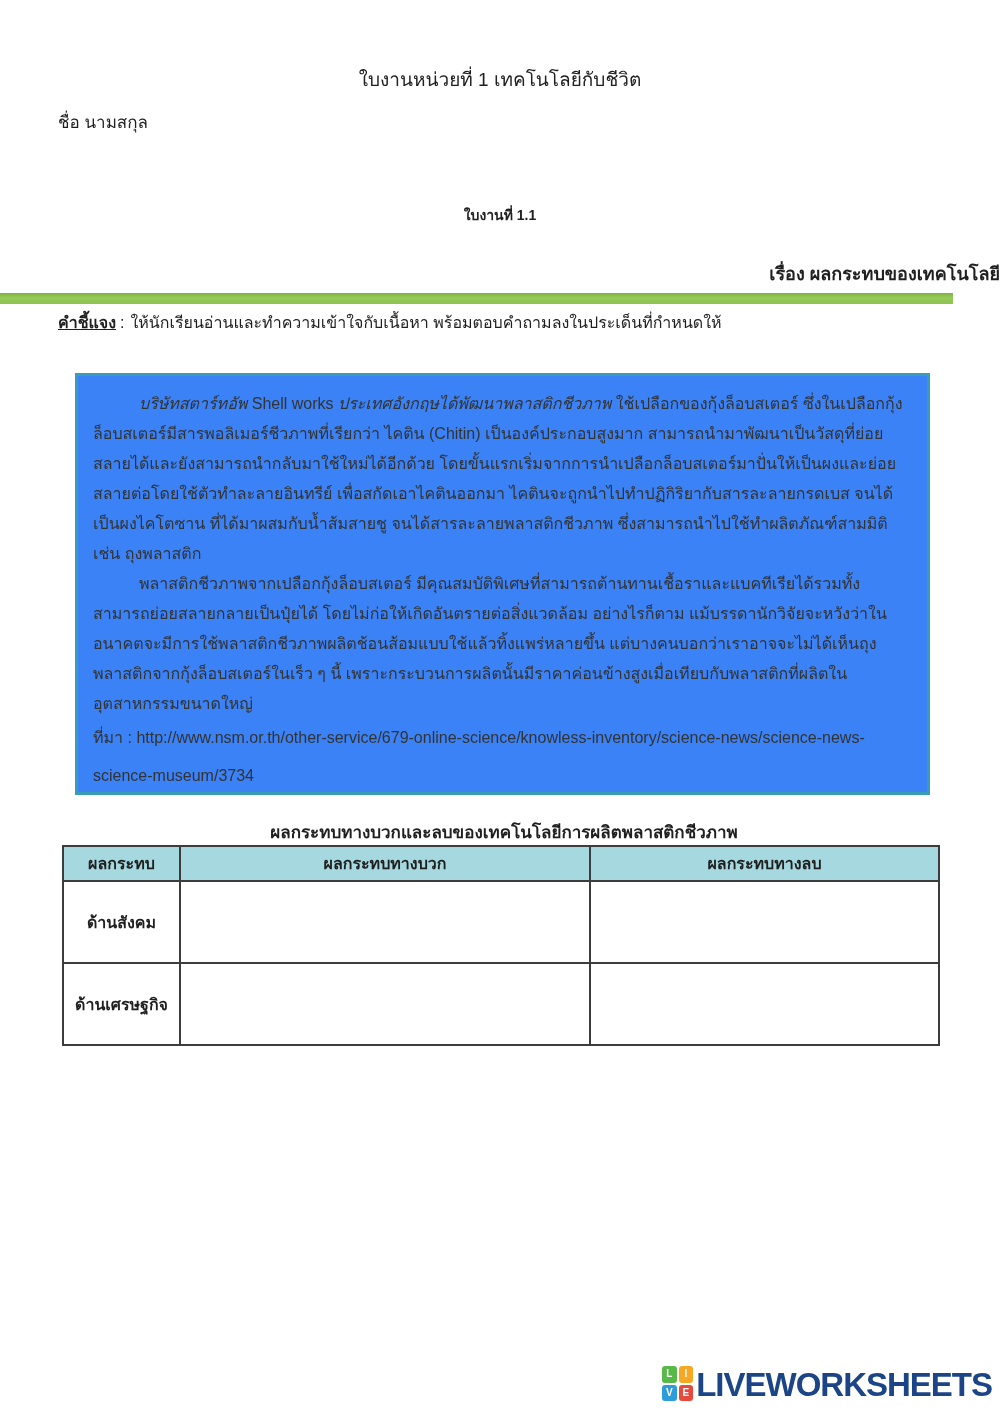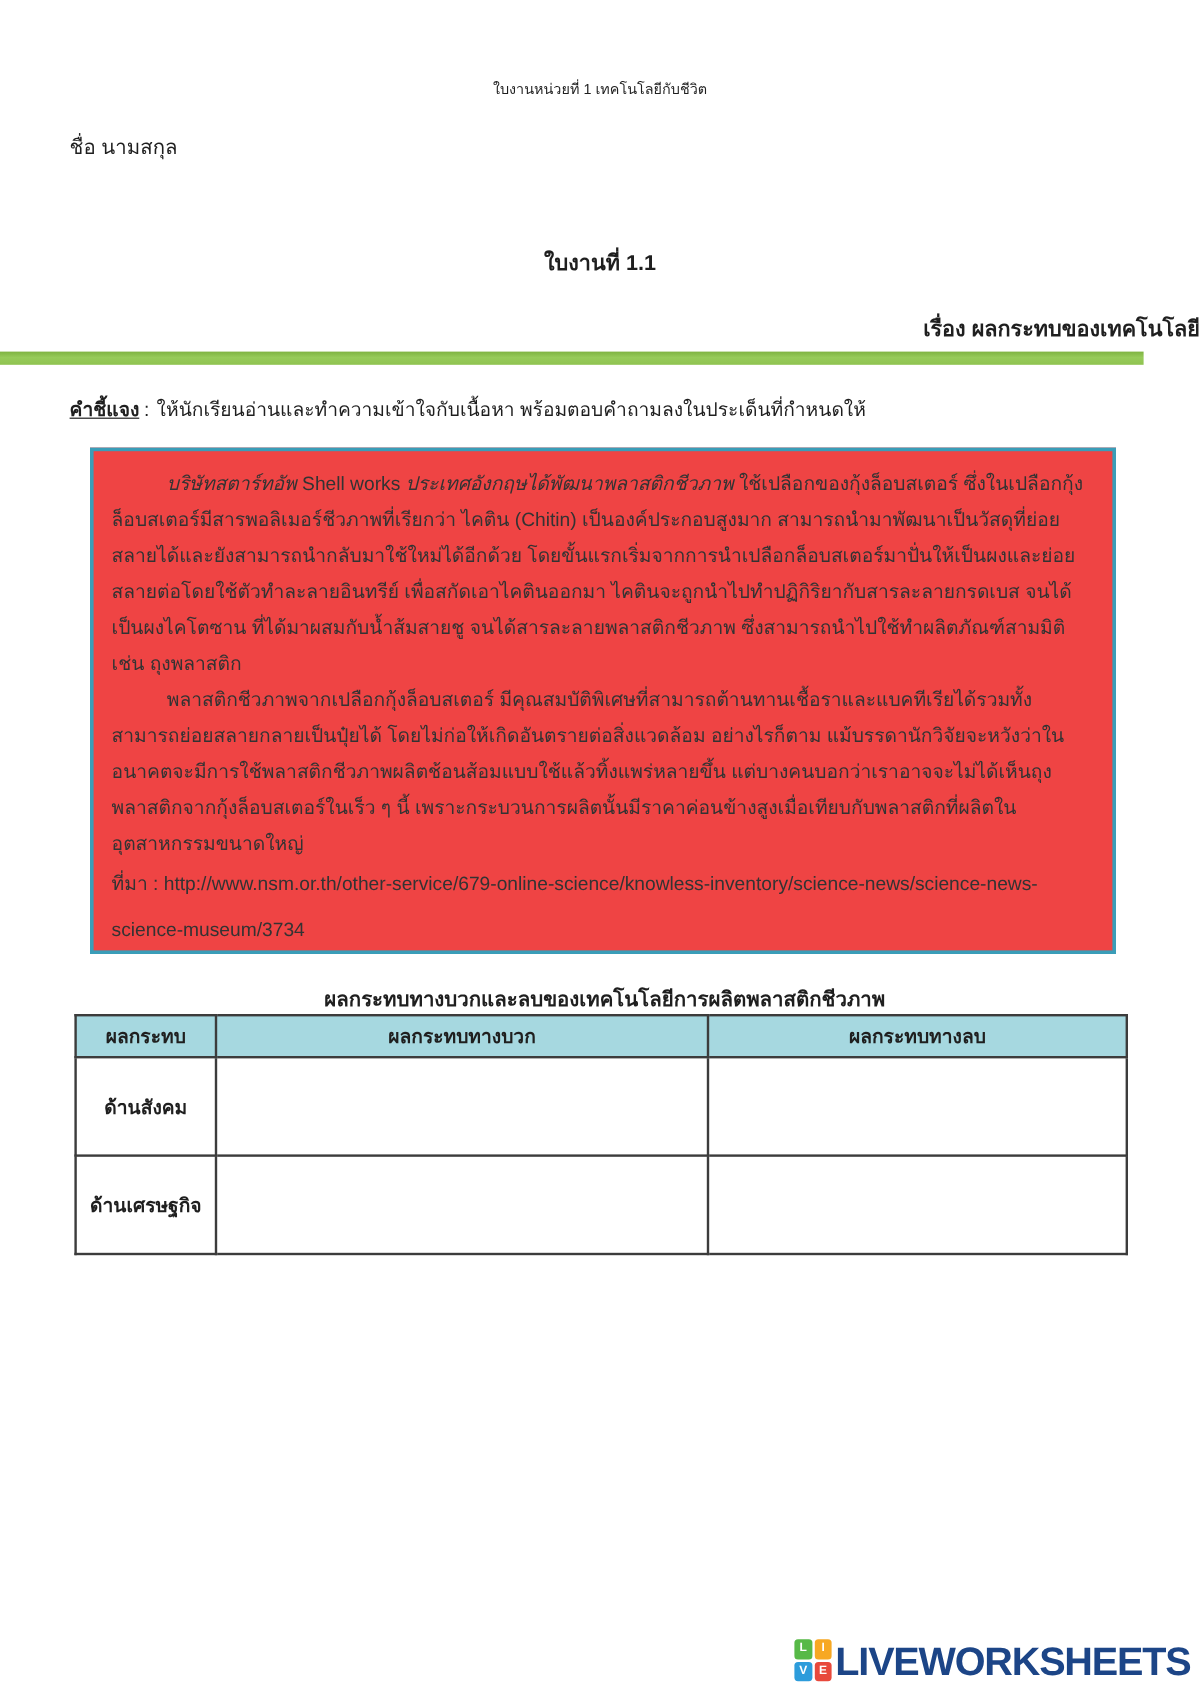--- a/index.html
+++ b/index.html
@@ -4,45 +4,45 @@
 <style>
   * { margin:0; padding:0; box-sizing:border-box; }
   html,body { background:#ffffff; }
   body {
     width:1000px; height:1413px; position:relative;
     font-family:"Liberation Sans", sans-serif;
     color:#1f1f1f;
   }
   .header-title {
     position:absolute; top:64px; left:0; width:1000px;
-    text-align:center; font-size:12px;
+    text-align:center; font-size:19px;
   }
   .name-line {
     position:absolute; top:108px; left:58px; font-size:17px;
   }
   .ws-number {
     position:absolute; top:204px; left:0; width:1000px;
-    text-align:center; font-weight:bold; font-size:18px;
+    text-align:center; font-weight:bold; font-size:14px;
   }
   .ws-topic {
     position:absolute; top:259px; left:0; width:1000px;
     text-align:right; font-weight:bold; font-size:18px;
   }
   .green-bar {
     position:absolute; top:293px; left:0; width:953px; height:11px;
     background:linear-gradient(#7fb342 0%, #97cb5a 45%, #8fc350 100%);
   }
   .instructions {
-    position:absolute; top:329px; left:58px; width:900px; font-size:16px;
+    position:absolute; top:310px; left:58px; width:900px; font-size:16px;
   }
   .instructions .label { font-weight:bold; text-decoration:underline; }
   .instructions .sep { margin:0 6px 0 4px; }
   .reading-box {
     position:absolute; top:373px; left:75px; width:855px; height:422px;
-    border:3px solid #3a9db8; background:#ef4444;
+    border:3px solid #3a9db8; background:#3b82f6;
     padding:13px 20px 0 15px;
     font-size:16px; line-height:30px; color:#333333;
   }
   .reading-box p { margin:0; }
   .reading-box .indent { text-indent:46px; }
   .reading-box .ital { font-style:italic; }
   .source-line { margin-top:2px; line-height:38px; }
   .table-title {
     position:absolute; top:818px; left:4px; width:1000px;
     text-align:center; font-weight:bold; font-size:17px;

